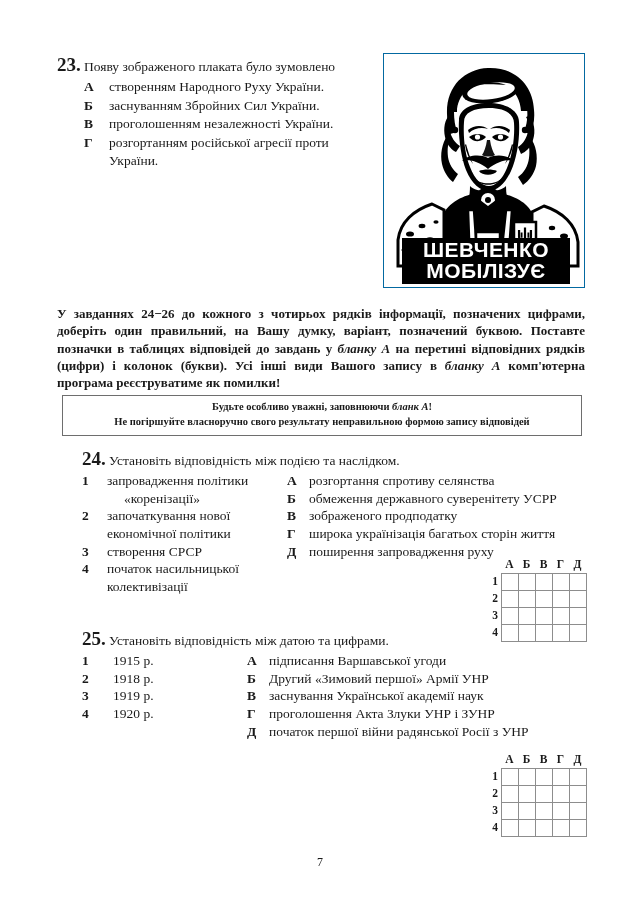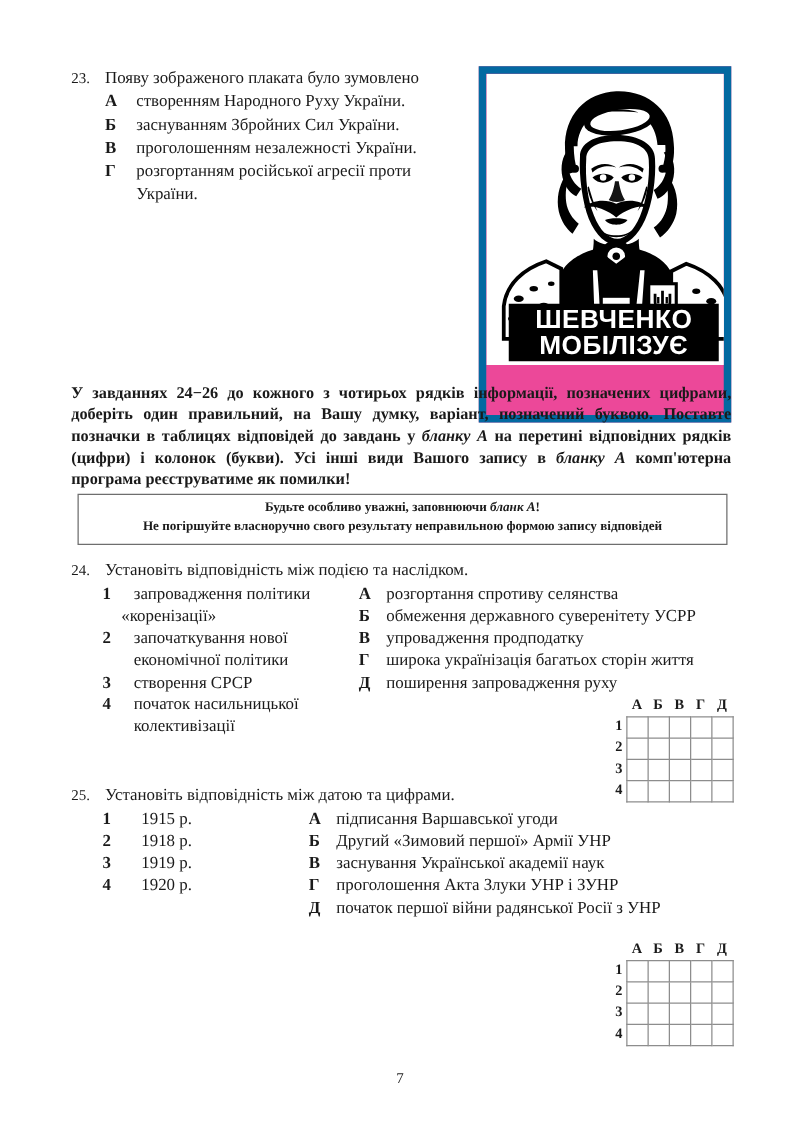--- a/index.html
+++ b/index.html
@@ -18,22 +18,22 @@
   }
   .page {
     position: absolute;
     left: 0; top: 0;
     width: 640px;
     height: 904px;
   }
 
   
   .num {
-    font-weight: normal;
-    font-size: 12px;
+    font-weight: bold;
+    font-size: 19px;
   }
   .stem {
     font-size: 13.5px;
   }
 
   
   .q23 {
     position: absolute;
     left: 57px;
     top: 54px;
@@ -68,23 +68,23 @@
     font-size: 13.5px;
     line-height: 1.30;
   }
 
   
   .poster-frame {
     position: absolute;
     left: 383px;
     top: 53px;
     width: 202px;
-    height: 285px;
-    border: 6px solid #0369a1;
-    background: #ec4899;
+    height: 235px;
+    border: 1px solid #0369a1;
+    background: #0ea5e9;
     box-sizing: border-box;
     overflow: hidden;
   }
   .poster-frame svg { display: block; }
 
   
   .instruction {
     position: absolute;
     left: 57px;
     top: 305px;
@@ -114,20 +114,21 @@
     line-height: 1.42;
   }
   .warn-line i { font-style: italic; }
 
   
   .match-q { position: absolute; }
   .match-head {
     display: flex;
     align-items: baseline;
     margin-bottom: 2px;
+    margin-left: 25px;
   }
   .match-head .num { width: 27px; flex: none; }
   .match-cols {
     position: relative;
   }
   .col-left, .col-right {
     position: absolute;
     top: 0;
   }
   .mrow {
@@ -351,21 +352,21 @@
       <span class="num">24.</span>
       <span class="stem">Установіть відповідність між подією та наслідком.</span>
     </div>
     <div class="match-cols" style="height:96px;">
 
       <div class="col-left" style="left:25px; width:200px;">
         <div class="mrow">
           <span class="mkey" style="width:25px;">1</span>
           <span class="mtext">запровадження політики</span>
         </div>
-        <div class="mcont" style="margin-left:15px;">«коренізації»</div>
+        <div class="mcont" style="margin-left:42px;">«коренізації»</div>
         <div class="mrow">
           <span class="mkey" style="width:25px;">2</span>
           <span class="mtext">започаткування нової</span>
         </div>
         <div class="mcont" style="margin-left:25px;">економічної політики</div>
         <div class="mrow">
           <span class="mkey" style="width:25px;">3</span>
           <span class="mtext">створення СРСР</span>
         </div>
         <div class="mrow">
@@ -379,21 +380,21 @@
         <div class="mrow">
           <span class="mkey" style="width:22px;">А</span>
           <span class="mtext">розгортання спротиву селянства</span>
         </div>
         <div class="mrow">
           <span class="mkey" style="width:22px;">Б</span>
           <span class="mtext">обмеження державного суверенітету УСРР</span>
         </div>
         <div class="mrow">
           <span class="mkey" style="width:22px;">В</span>
-          <span class="mtext">упровадження продподатку</span>
+          <span class="mtext">зображеного продподатку</span>
         </div>
         <div class="mrow">
           <span class="mkey" style="width:22px;">Г</span>
           <span class="mtext">широка українізація багатьох сторін життя</span>
         </div>
         <div class="mrow">
           <span class="mkey" style="width:22px;">Д</span>
           <span class="mtext">поширення запровадження руху</span>
         </div>
       </div>

